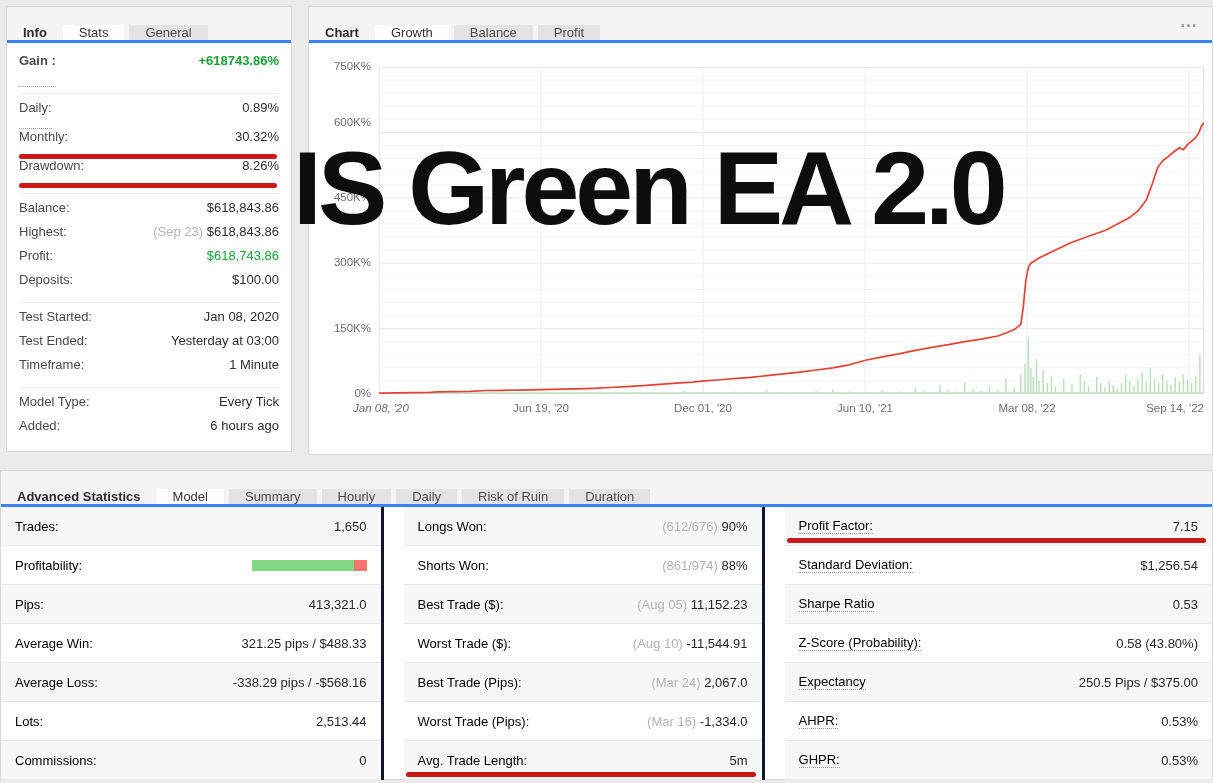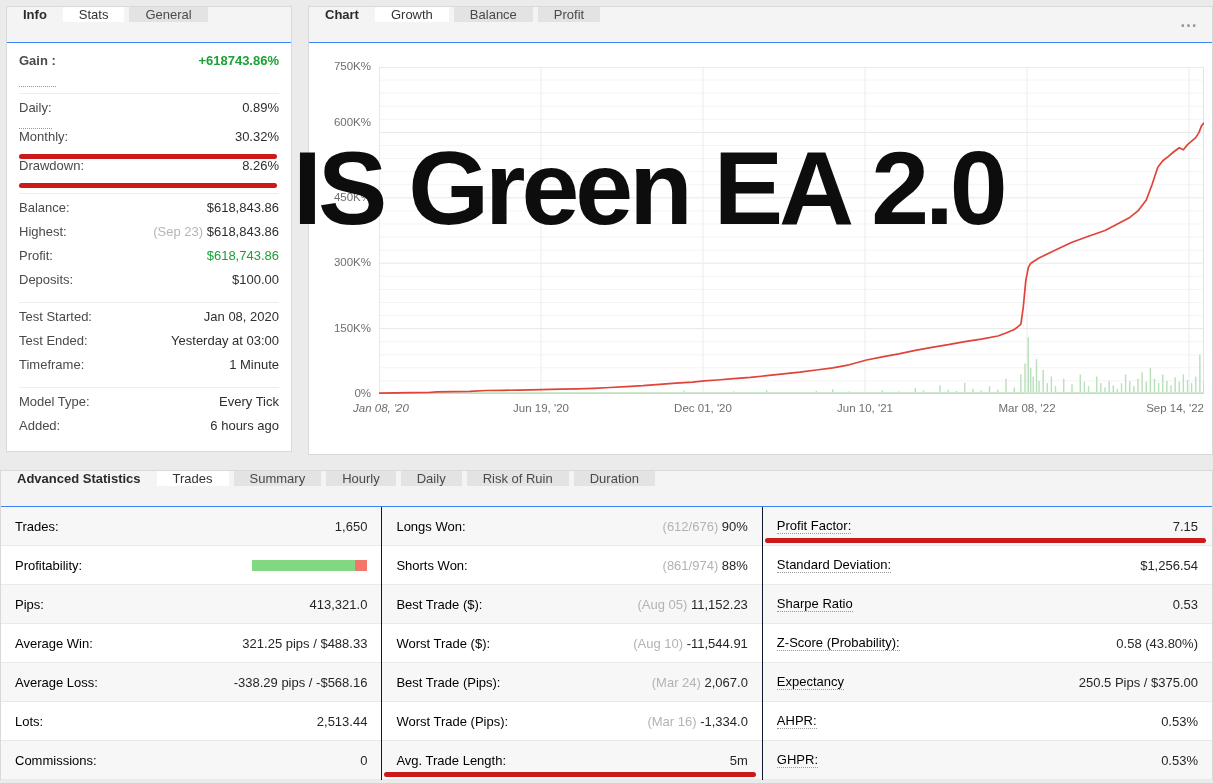--- a/index.html
+++ b/index.html
@@ -13,22 +13,22 @@
   .panel {
     position:absolute; background:#fff;
     border:1px solid #d9d9d9;
   }
   #stats-panel { left:6px; top:6px; width:286px; height:446px; }
   #chart-panel { left:308px; top:6px; width:905px; height:449px; }
   #bottom-panel { left:0; top:470px; width:1213px; height:310px; }
 
   
   .tabbar {
-    height:36px; background:#f4f4f4; display:flex; align-items:flex-start;
-    border-bottom:1px solid #3b82f6; position:relative; overflow:hidden;
+    height:36px; background:#f4f4f4; display:flex; align-items:flex-end;
+    border-bottom:3px solid #3b82f6; position:relative; overflow:hidden;
   }
   .tab { display:flex; align-items:center; padding:0 16px; color:#4a4a4a;
          white-space:nowrap; cursor:pointer; }
   .tab.title { font-weight:bold; color:#2b2b2b; cursor:default; }
   .tab.active { background:#fff; color:#333; }
   .tab.boxed { background:#e3e3e3; margin-left:5px; }
   .menu-dots {
     position:absolute; right:14px; top:0; height:36px; display:flex; align-items:center;
     color:#9a9a9a; font-size:17px; font-weight:bold; letter-spacing:1px; cursor:pointer;
   }
@@ -60,21 +60,21 @@
            white-space:nowrap; }
   #watermark {
     position:absolute; left:293px; top:136px; z-index:40;
     font-size:104px; font-weight:bold; letter-spacing:-4px; line-height:1;
     color:#0d0d0d; white-space:nowrap; pointer-events:none;
   }
 
   
   .t-grid { display:flex; }
   .t-col { width:404px; }
-  .t-col + .t-col { border-left:1px solid #0f172a; }
+  .t-col + .t-col { border-left:3px solid #0f172a;padding-left:20px; }
   .t-col:last-child { width:478px; }
   .t-row { height:39px; display:flex; align-items:center; padding:0 14px;
            border-bottom:1px solid #e9e9e9; position:relative; }
   .t-row.odd { background:#f7f7f7; }
   .t-row .lbl { color:#000000; }
   .t-row .val { margin-left:auto; color:#262626; text-align:right; }
   .t-row .val .pfx { color:#b3b3b3; }
   .t-row .redmark { left:2px; right:6px; bottom:2px; }
   .pbar { width:115px; height:11px; margin-left:auto; display:flex; }
   .pbar .g { background:#82d882; height:100%; }
@@ -298,21 +298,21 @@
       <div class="xtick" style="top: 395px; left: 718px; transform: translateX(-50%);">Mar 08, '22</div>
       <div class="xtick" style="top: 395px; right: 8px;">Sep 14, '22</div>
     </div>
 </div>
 
 <div id="watermark">IS Green EA 2.0</div>
 
 <div class="panel" id="bottom-panel">
   <div class="tabbar" id="adv-tabs">
       <span class="tab title">Advanced Statistics</span>
-      <span class="tab active">Trades</span>
+      <span class="tab active">Model</span>
       <span class="tab boxed">Summary</span>
       <span class="tab boxed">Hourly</span>
       <span class="tab boxed">Daily</span>
       <span class="tab boxed">Risk of Ruin</span>
       <span class="tab boxed">Duration</span>
     </div>
   <div class="t-grid" id="adv-table">
       <div class="t-col">
         <div class="t-row odd">
           <span class="lbl">Trades:</span>

